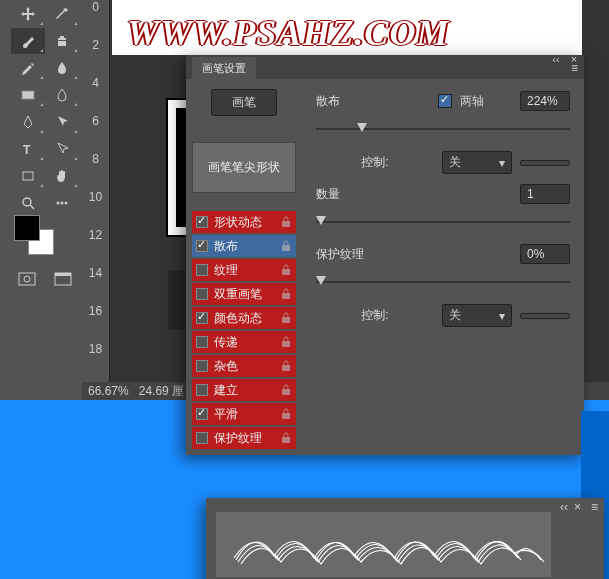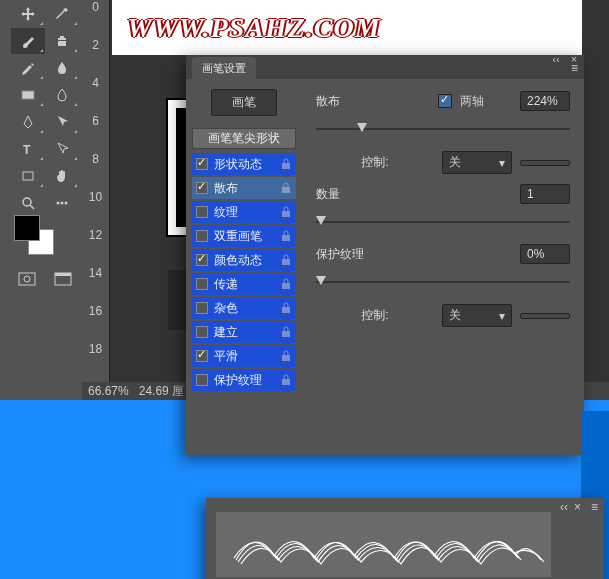--- a/index.html
+++ b/index.html
@@ -13,36 +13,36 @@
 .swatches{position:absolute;left:14px;top:215px;width:50px;height:50px}
 .sw-fg{position:absolute;left:0;top:0;width:26px;height:26px;background:#000;border:1px solid #888;z-index:2}
 .sw-bg{position:absolute;left:14px;top:14px;width:26px;height:26px;background:#fff;border:1px solid #888}
 .mini{position:absolute;left:10px;top:266px;width:70px;height:26px;display:flex;gap:2px}
 .mini .m{flex:1;background:#535353;display:flex;align-items:center;justify-content:center}
 .canvas-area{position:absolute;left:82px;top:0;right:0;bottom:18px;background:#333}
 .ruler-v{position:absolute;left:0;top:0;width:28px;bottom:0;background:#535353;border-right:1px solid #222;font-size:9px;color:#ddd;text-align:center;line-height:10px}
 .ruler-v div{height:38px;padding-top:2px}
 .doc{position:absolute;left:30px;top:0;width:480px;height:330px;background:#333}
 .canvas-white{position:absolute;left:0;top:0;width:470px;height:55px;background:#fff}
-.logo{position:absolute;left:15px;top:12px;font-size:28px;font-family:Georgia,serif;font-style:italic;font-weight:900;color:#fff;text-shadow:-1px 0 #900,1px 0 #900,0 -1px #900,0 1px #900,-2px 0 #900,2px 0 #900;letter-spacing:1px}
+.logo{position:absolute;left:15px;top:12px;font-size:36px;font-family:Georgia,serif;font-style:italic;font-weight:900;color:#fff;text-shadow:-1px 0 #900,1px 0 #900,0 -1px #900,0 1px #900,-2px 0 #900,2px 0 #900;letter-spacing:1px}
 .black-box{position:absolute;left:56px;top:100px;width:120px;height:135px;background:#000;color:#fff;font-size:40px;font-weight:900;padding:8px;border:8px solid #fff;box-shadow:0 0 0 2px #000}
 .dark-strip{position:absolute;left:56px;top:270px;width:120px;height:60px;background:#262626}
 .status-bar{position:absolute;left:82px;bottom:0;right:0;height:18px;background:#434343;display:flex;align-items:center;padding:0 6px;gap:10px;font-size:11px;color:#ddd}
 
 .panel{position:absolute;left:186px;top:55px;width:398px;height:400px;background:#535353;box-shadow:-4px 4px 14px rgba(0,0,0,.5)}
 .panel-hdr{position:absolute;right:4px;top:-2px;display:flex;gap:6px}
 .panel-hdr span{width:12px;height:12px;display:flex;align-items:center;justify-content:center;color:#ccc;font-size:11px}
 .panel-tabs{height:24px;background:#424242;display:flex;align-items:flex-end;padding-left:6px}
 .tab{background:#535353;padding:4px 10px 3px;color:#e0e0e0;font-size:11px;border-top-left-radius:3px;border-top-right-radius:3px}
 .menu-icon{position:absolute;right:6px;top:6px;color:#ccc}
 .panel-body{display:flex;height:calc(100% - 24px)}
-.left-col{width:116px;padding:10px 6px;display:flex;flex-direction:column;gap:2px}
+.left-col{width:116px;padding:10px 6px;display:flex;flex-direction:column;gap:16px}
 .btn-brush{background:#3a3a3a;border:1px solid #222;padding:4px 20px;color:#ddd;margin:0 auto 10px;border-radius:2px}
-.tip-shape{background:#6a6a6a;padding:1px 6px;text-align:center;color:#eee;margin-bottom:2px;border:1px solid #444}
-.row{display:flex;align-items:center;height:22px;padding:0 4px;gap:6px;background:#1d4ed8;margin-bottom:2px}
+.tip-shape{background:#6a6a6a;padding:16px 6px;text-align:center;color:#eee;margin-bottom:2px;border:1px solid #444}
+.row{display:flex;align-items:center;height:22px;padding:0 4px;gap:6px;background:#b91c1c;margin-bottom:2px}
 .row.active{background:#3e6a9f}
 .chk{width:12px;height:12px;background:#555;border:1px solid #888;flex-shrink:0;position:relative}
 .chk.on:after{content:"✓";position:absolute;left:0;top:-3px;color:#fff;font-size:11px}
 .row .lbl{flex:1;color:#eee}
 .lock{width:12px;height:12px;opacity:.6;flex-shrink:0}
 .right-col{flex:1;padding:12px 14px;display:flex;flex-direction:column;gap:10px}
 .ctrl-row{display:flex;align-items:center;gap:8px}
 .ctrl-row .label{min-width:30px;color:#ddd}
 .ctrl-row .label.right{text-align:center;flex:1}
 .val-box{background:#3a3a3a;border:1px solid #222;padding:2px 6px;min-width:50px;color:#ddd;border-radius:2px}

